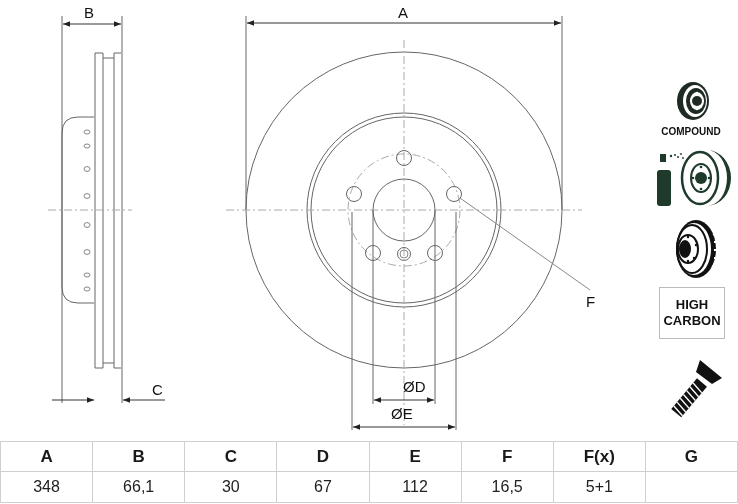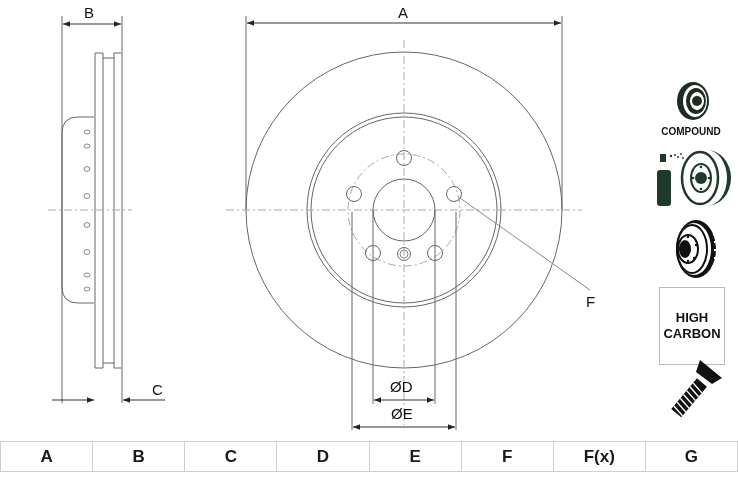--- a/index.html
+++ b/index.html
@@ -1,21 +1,21 @@
 <!DOCTYPE html>
 <html><head>
 <meta charset="utf-8">
 <style>
   html,body{margin:0;padding:0;background:#fff;}
   body{width:738px;height:504px;position:relative;overflow:hidden;font-family:"Liberation Sans",sans-serif;color:#1a1a1a;}
   #drawing{position:absolute;left:0;top:0;width:738px;height:440px;}
   .lbl{position:absolute;font-size:15px;color:#111;font-family:"Liberation Sans",sans-serif;}
   .icon-box{position:absolute;}
   .icon-caption{position:absolute;font-weight:bold;font-size:10px;letter-spacing:0px;color:#111;text-align:center;}
-  .hc-box{position:absolute;left:659px;top:287px;width:66px;height:78px;border:1px solid #bbb;box-sizing:border-box;display:flex;flex-direction:column;align-items:center;justify-content:center;font-weight:bold;font-size:13px;line-height:16px;color:#111;}
+  .hc-box{position:absolute;left:659px;top:287px;width:66px;height:52px;border:1px solid #bbb;box-sizing:border-box;display:flex;flex-direction:column;align-items:center;justify-content:center;font-weight:bold;font-size:13px;line-height:16px;color:#111;}
   table{position:absolute;left:0;top:441px;width:738px;border-collapse:collapse;table-layout:fixed;}
   td{border:1px solid #cfcfcf;text-align:center;height:29px;padding:0;font-family:"Liberation Sans",sans-serif;}
   tr.head td{font-weight:bold;font-size:17px;color:#1a1a1a;}
   tr.vals td{font-size:16px;color:#222;height:30px;}
 </style>
 </head>
 <body>
 
 <svg id="drawing" viewBox="0 0 738 440" xmlns="http://www.w3.org/2000/svg">
   <defs>
@@ -90,21 +90,21 @@
     <line x1="374" y1="400" x2="434" y2="400" stroke="#333" marker-start="url(#arr)" marker-end="url(#arr)"></line>
     <line x1="353" y1="427" x2="455" y2="427" stroke="#333" marker-start="url(#arr)" marker-end="url(#arr)"></line>
 
     <line x1="460" y1="198" x2="590" y2="290" stroke="#888"></line>
   </g>
 </svg>
 
 <div class="lbl" style="left:84px;top:4px;">B</div>
 <div class="lbl" style="left:398px;top:4px;">A</div>
 <div class="lbl" style="left:152px;top:381px;">C</div>
-<div class="lbl" style="left:390px;top:378px;">ØD</div>
+<div class="lbl" style="left:403px;top:378px;">ØD</div>
 <div class="lbl" style="left:391px;top:405px;text-align:center;">ØE</div>
 <div class="lbl" style="left:586px;top:293px;">F</div>
 
 <svg class="icon-box" style="left:672px;top:80px;width:42px;height:42px;" viewBox="0 0 42 42">
   <ellipse cx="21" cy="21" rx="16" ry="19" fill="#1e2a22"></ellipse>
   <ellipse cx="23" cy="21" rx="12" ry="16" fill="#fff"></ellipse>
   <ellipse cx="24" cy="21" rx="10" ry="13" fill="#1e2a22"></ellipse>
   <ellipse cx="25" cy="21" rx="7" ry="9" fill="#fff"></ellipse>
   <circle cx="25" cy="21" r="5" fill="#1e2a22"></circle>
   <circle cx="25" cy="13" r="1.2" fill="#fff"></circle>
@@ -185,14 +185,24 @@
       <tr class="head">
     <td>A</td>
     <td>B</td>
     <td>C</td>
     <td>D</td>
     <td>E</td>
     <td>F</td>
     <td>F(x)</td>
     <td>G</td>
   </tr>
+  <tr class="vals">
+    <td>348</td>
+    <td>66,1</td>
+    <td>30</td>
+    <td>67</td>
+    <td>112</td>
+    <td>16,5</td>
+    <td>5+1</td>
+    <td></td>
+  </tr>
 </tbody>
   </table>
 
 </body></html>

